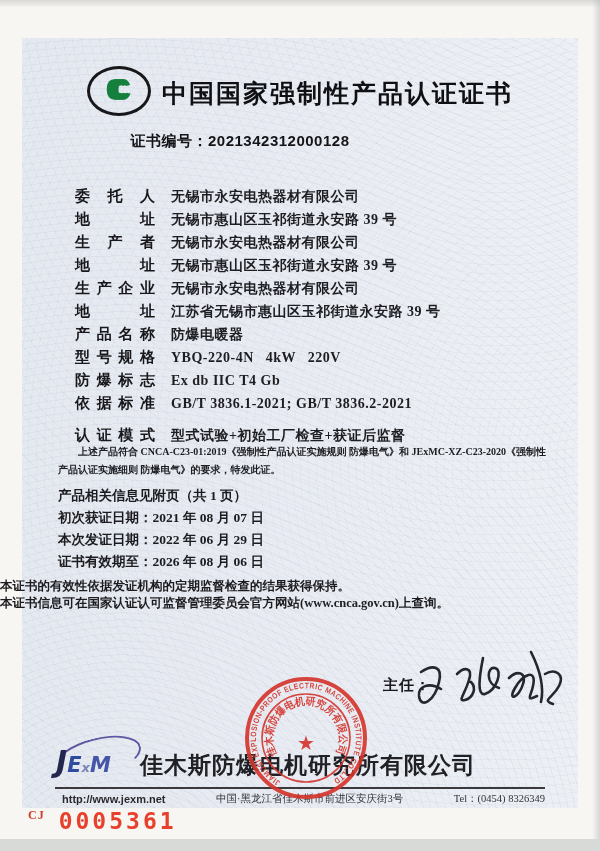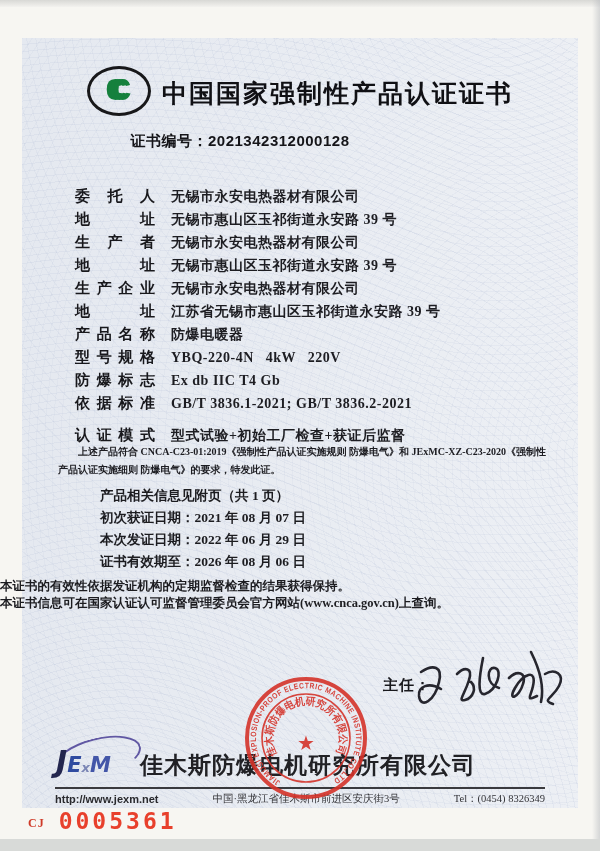--- a/index.html
+++ b/index.html
@@ -57,21 +57,21 @@
     margin-left:16px;font-size:14px;font-weight:bold;color:#1d1d22;
     white-space:pre;letter-spacing:.5px;
   }
   .frow.mode{margin-top:9px;}
 
   .statement{
     position:absolute;left:58px;top:443px;width:492px;
     font-size:10px;font-weight:bold;line-height:17.5px;
     text-indent:2em;color:#1d1d22;
   }
-  .info{position:absolute;left:58px;top:487px;width:480px;margin-left:42px;}
+  .info{position:absolute;left:58px;top:487px;width:480px;}
   .info div{font-size:13.5px;font-weight:bold;height:22px;color:#1c1c20;}
 
   .notes{position:absolute;left:0;top:578px;width:600px;}
   .notes div{font-size:12.5px;font-weight:bold;height:17px;color:#1c1c20;}
 
   
   .director{
     position:absolute;left:383px;top:676px;
     font-size:15px;font-weight:bold;color:#18181c;letter-spacing:1px;
   }
@@ -92,26 +92,26 @@
   .logo-letters .le{font-size:21px;}
   .logo-letters .lx{font-size:13px;color:#7b86b5;}
   .logo-letters .lm{font-size:21px;color:#4356a8;}
   .company{
     position:absolute;left:140px;top:750px;width:420px;
     font-family:"Liberation Sans", sans-serif;
     font-size:23px;font-weight:bold;letter-spacing:1px;color:#212125;z-index:3;
   }
   .footer-rule{position:absolute;left:55px;top:787px;width:490px;height:2px;background:#3a3a3e;z-index:2;}
   .footer{position:absolute;left:55px;top:792px;width:490px;display:flex;align-items:center;z-index:3;}
-  .footer .site{font-family:"Liberation Sans", sans-serif;font-size:11px;font-weight:bold;color:#2a2a2e;}
+  .footer .site{font-family:"Liberation Sans", sans-serif;font-size:11px;font-weight:bold;color:#2a2a2e;margin-left:7px;}
   .footer .addr{flex:1;text-align:center;font-size:10.5px;color:#333337;}
   .footer .tel{font-size:10.5px;color:#333337;}
 
   
-  .serial{position:absolute;left:28px;top:808px;display:flex;align-items:flex-end;z-index:4;}
+  .serial{position:absolute;left:28px;top:808px;display:flex;align-items:flex-start;z-index:4;}
   .serial .pre{font-size:12px;font-weight:bold;color:#cf3a28;margin-right:14px;margin-bottom:3px;letter-spacing:1px;}
   .serial .num{
     font-family:"DejaVu Sans Mono", monospace;font-weight:bold;
     font-size:23px;color:#e8402c;letter-spacing:3px;
   }
 </style>
 </head>
 <body>
 
 <div class="edge-top"></div>

